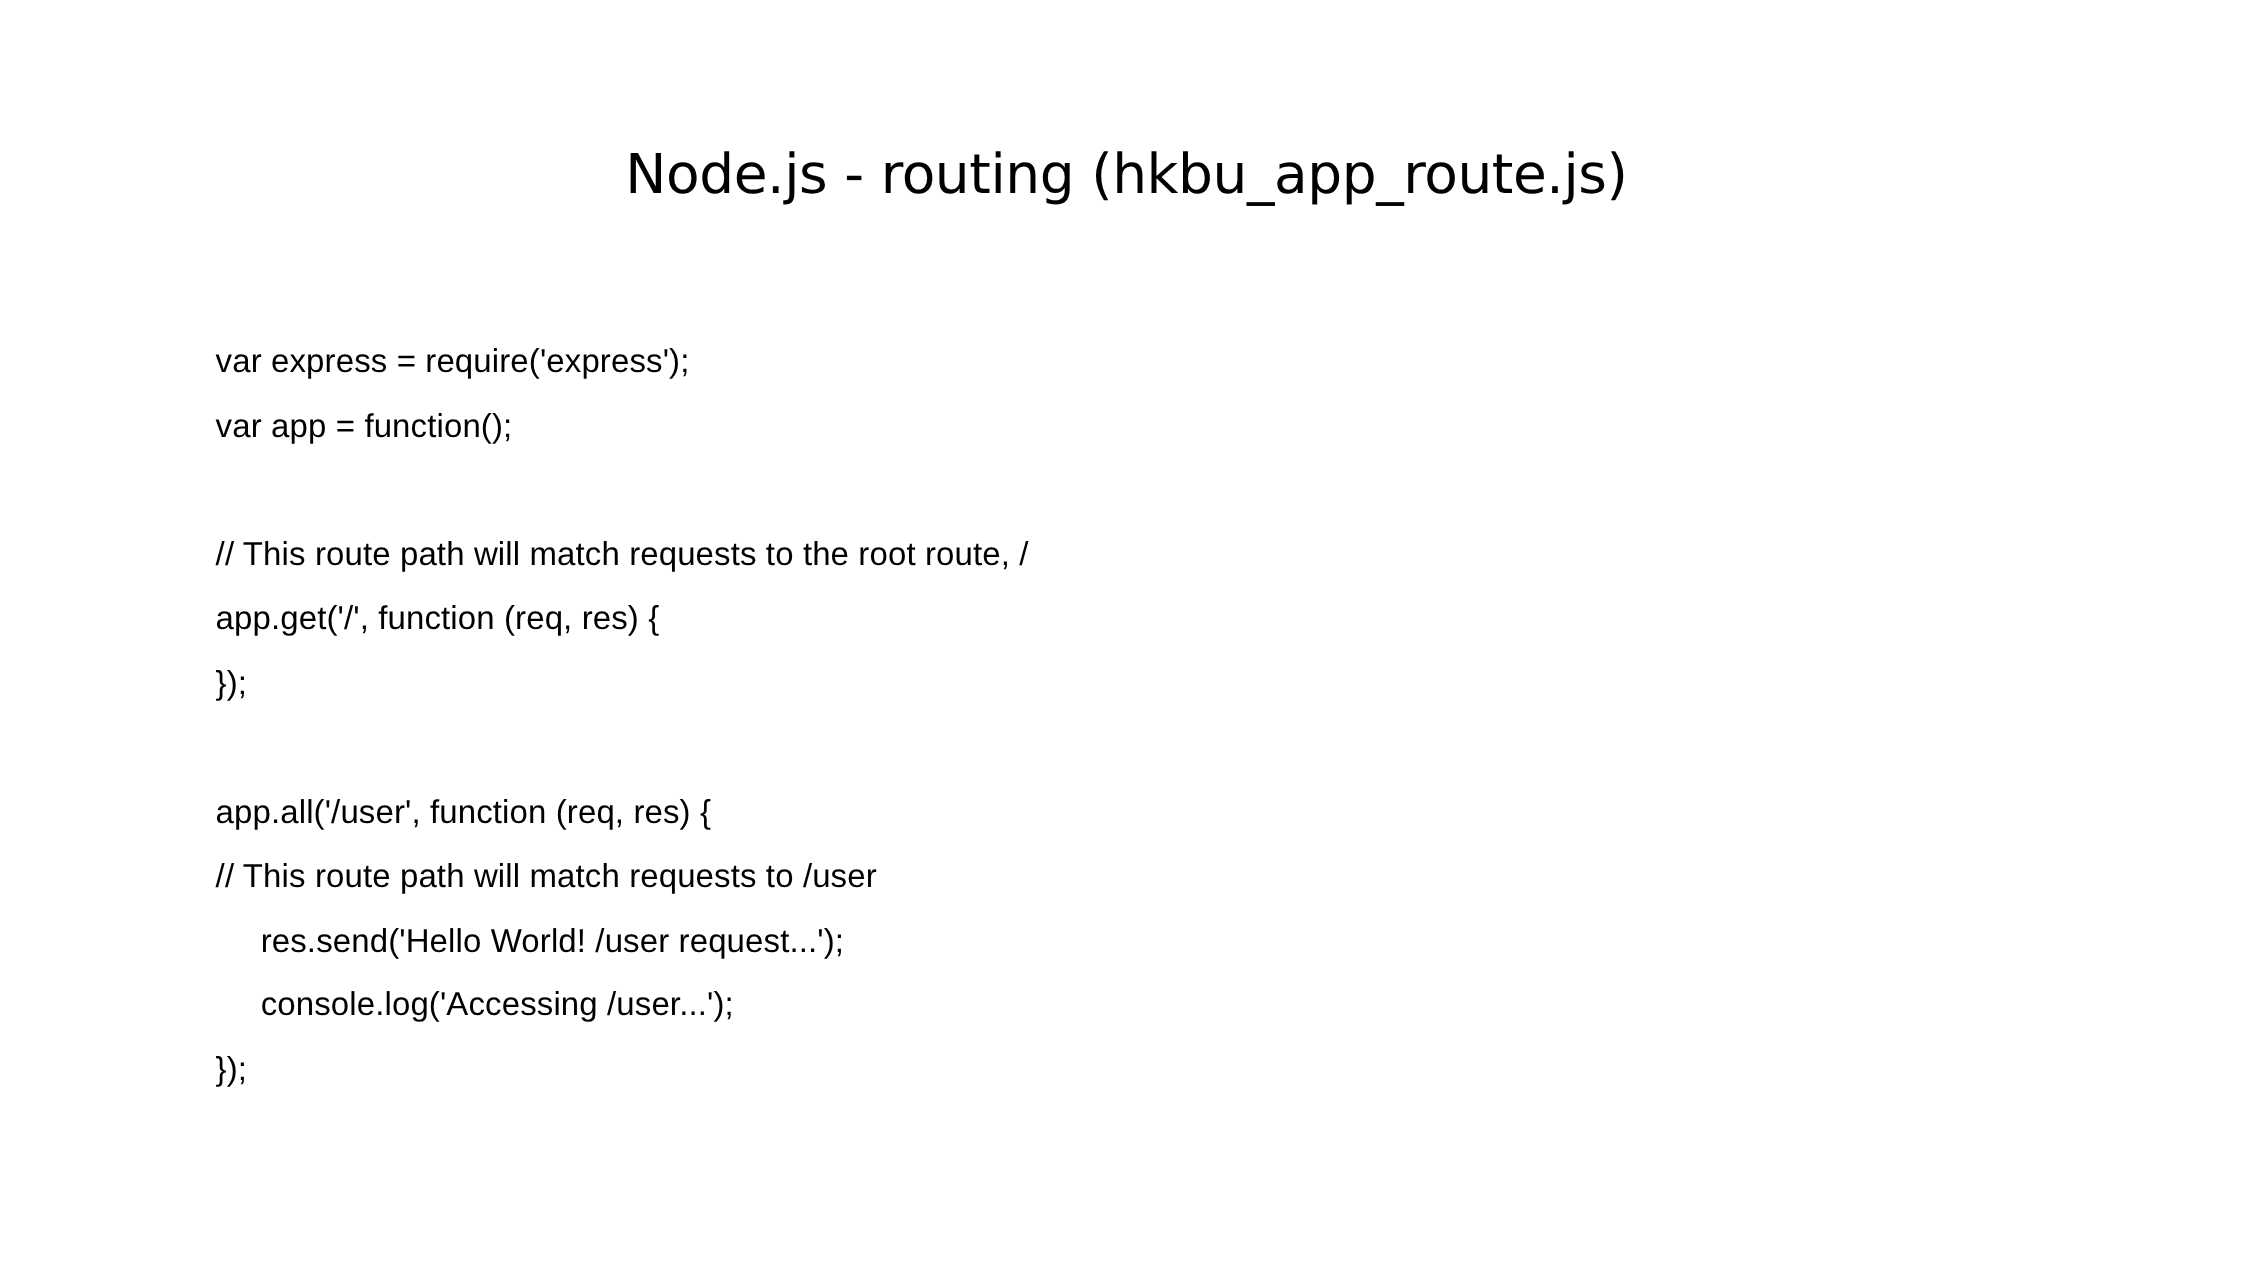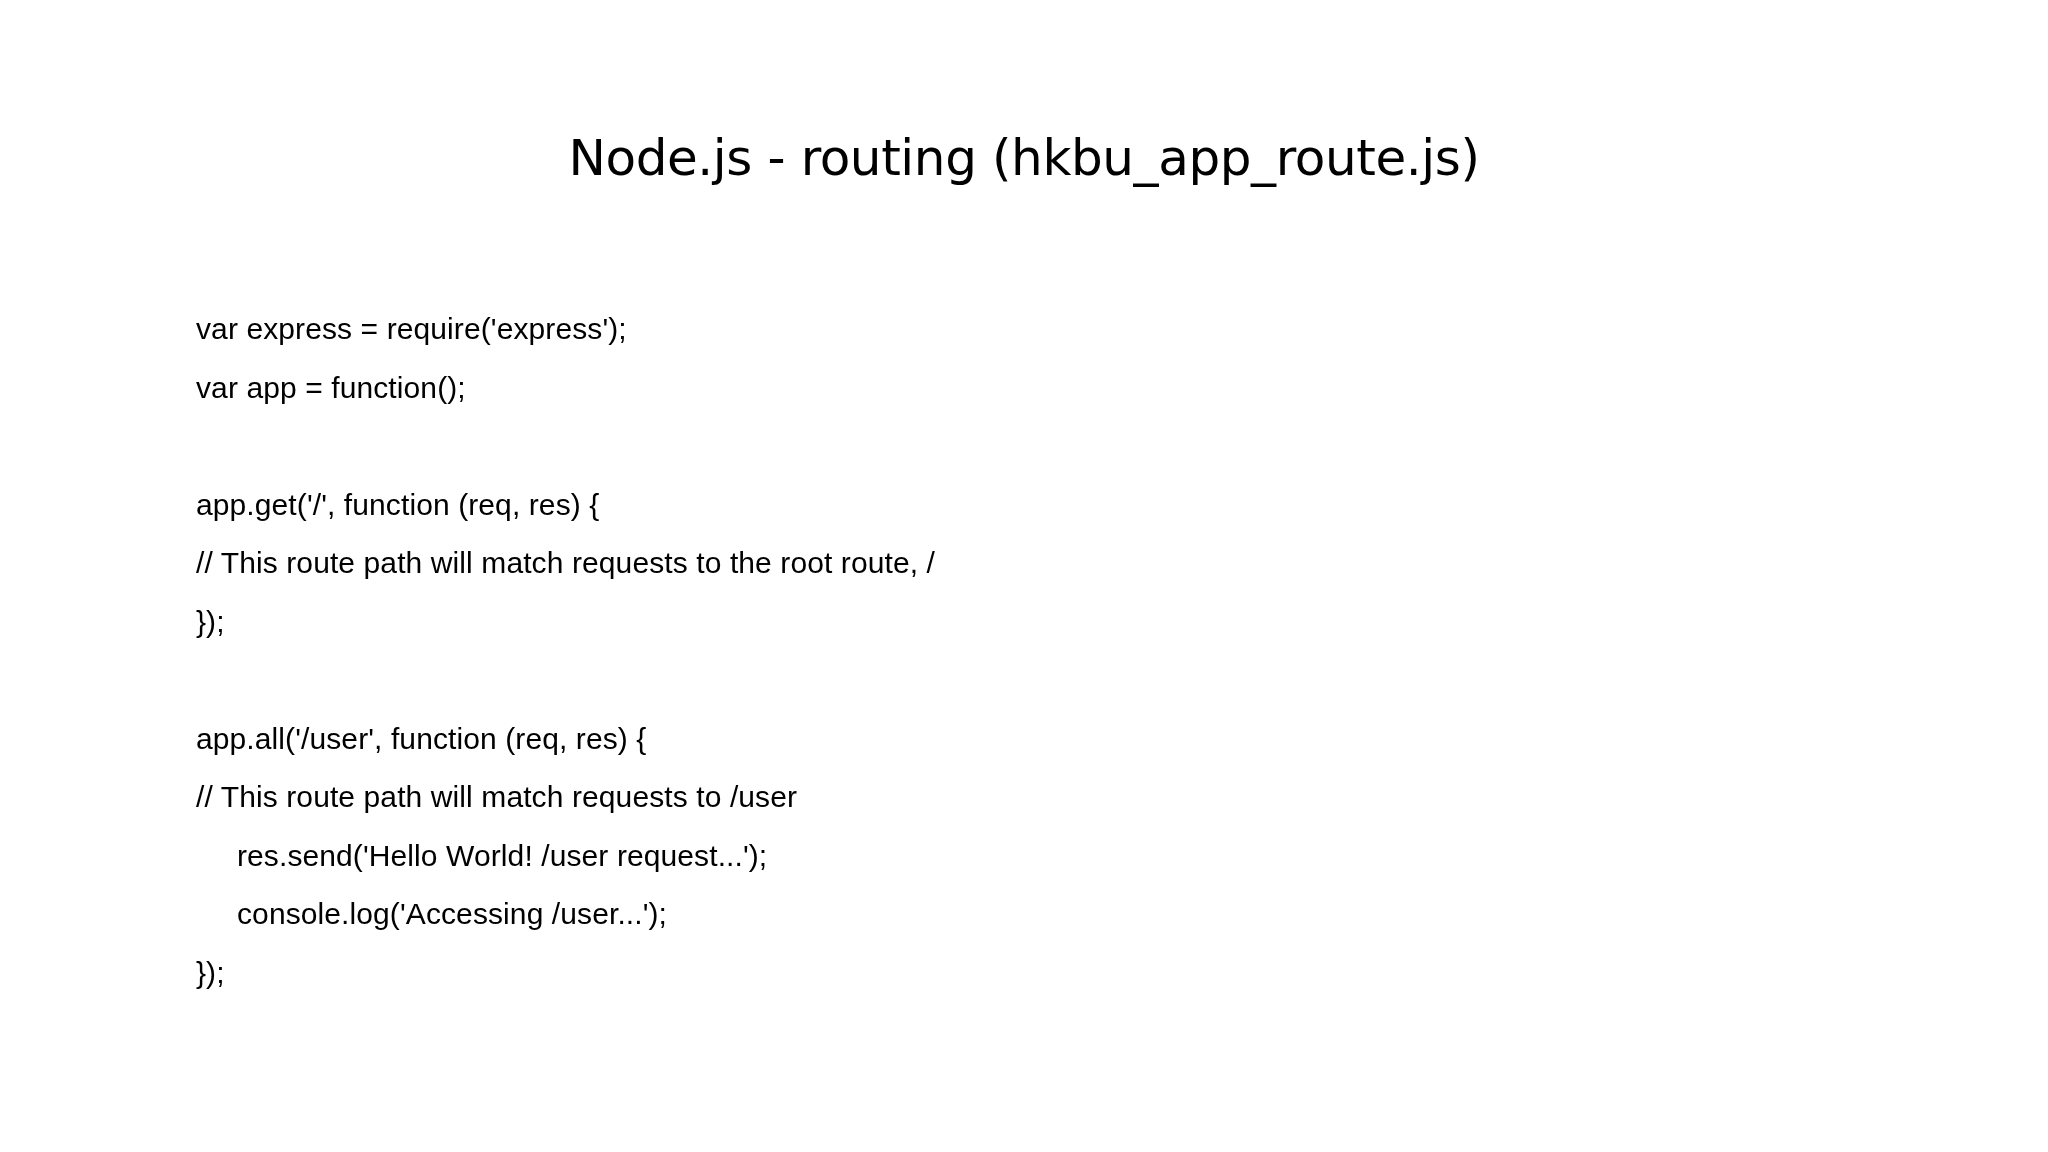--- a/index.html
+++ b/index.html
@@ -73,22 +73,22 @@
 
 <div class="slide">
 
   <h1 class="slide-title">Node.js - routing (hkbu_app_route.js)</h1>
 
   <div class="code-body">
 
   <div class="code-line">var express = require('express');</div>
       <div class="code-line">var app = function();</div>
       <div class="code-line blank"></div>
+      <div class="code-line">// This route path will match requests to the root route, /</div>
       <div class="code-line">app.get('/', function (req, res) {</div>
-      <div class="code-line">// This route path will match requests to the root route, /</div>
       <div class="code-line">});</div>
       <div class="code-line blank"></div>
       <div class="code-line">app.all('/user', function (req, res) {</div>
       <div class="code-line">// This route path will match requests to /user</div>
       <div class="code-line indent-1">res.send('Hello World! /user request...');</div>
       <div class="code-line indent-1">console.log('Accessing /user...');</div>
       <div class="code-line">});</div>
     </div>
 
 </div>

